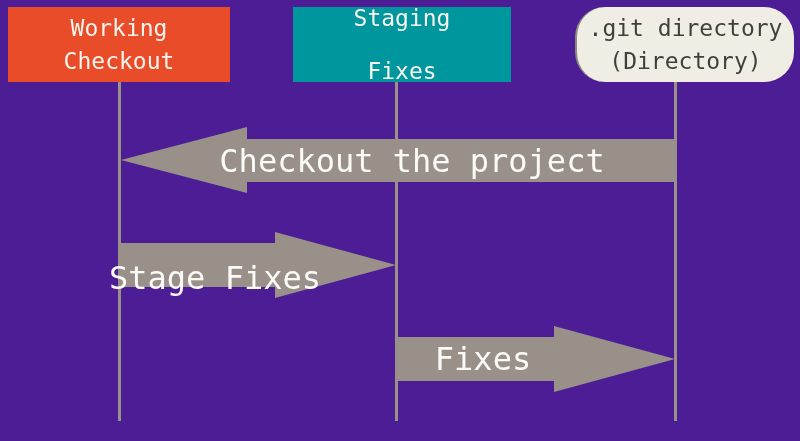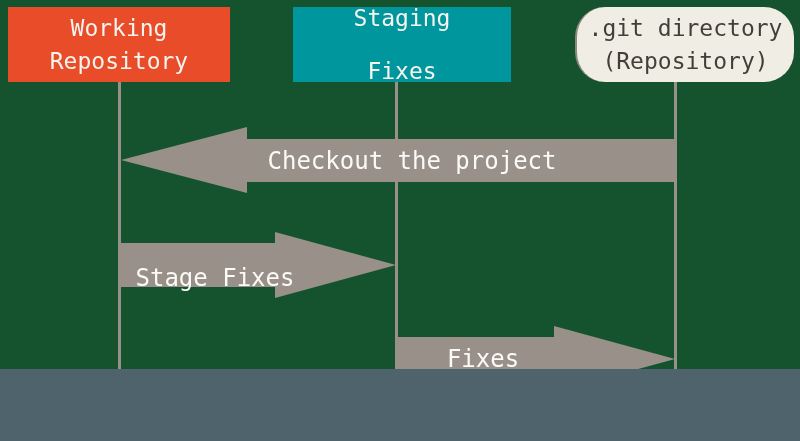--- a/index.html
+++ b/index.html
@@ -4,22 +4,22 @@
 <style>
   html, body {
     margin: 0;
     padding: 0;
     background: #4e636c;
     font-family: "DejaVu Sans Mono", "Liberation Mono", monospace;
   }
   .stage {
     position: relative;
     width: 800px;
-    height: 369px;
-    background: #14532d;
+    height: 441px;
+    background: #4c1d95;
     overflow: hidden;
   }
   
   .col-box {
     position: absolute;
     top: 7px;
     height: 75px;
     display: flex;
     flex-direction: column;
     align-items: center;
@@ -54,43 +54,43 @@
     width: 0;
     height: 0;
     border-top: 33px solid transparent;
     border-bottom: 33px solid transparent;
   }
   .tri.point-left  { border-right: 126px solid #99908a; }
   .tri.point-right { border-left: 121px solid #99908a; }
   .arrow-label {
     position: absolute;
     color: #fbfaf7;
-    font-size: 24px;
+    font-size: 32px;
     display: flex;
     align-items: center;
     justify-content: center;
     white-space: nowrap;
   }
 </style>
 </head>
 <body>
 
 <div class="stage">
 
   <div class="col-box working">
     <span>Working</span>
-    <span>Repository</span>
+    <span>Checkout</span>
   </div>
   <div class="col-box staging">
     <span>Staging</span>
     <span>Fixes</span>
   </div>
   <div class="col-box gitdir">
     <span>.git directory</span>
-    <span>(Repository)</span>
+    <span>(Directory)</span>
   </div>
 
   <div class="lifeline working"></div>
   <div class="lifeline staging"></div>
   <div class="lifeline gitdir"></div>
 
   <div>
     <div class="tri point-left" style="left:121px; top:127px;"></div>
     <div class="band" style="left:246px; top:139px; width:431px; height:43px;"></div>
     <div class="arrow-label" style="left:247px; top:139px; width:330px; height:43px;">Checkout the project</div>

